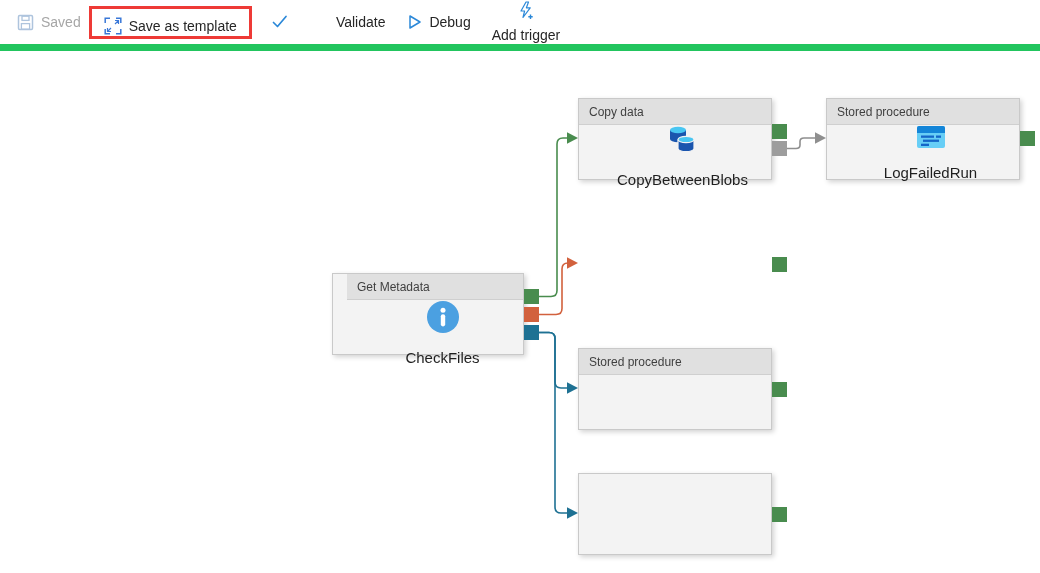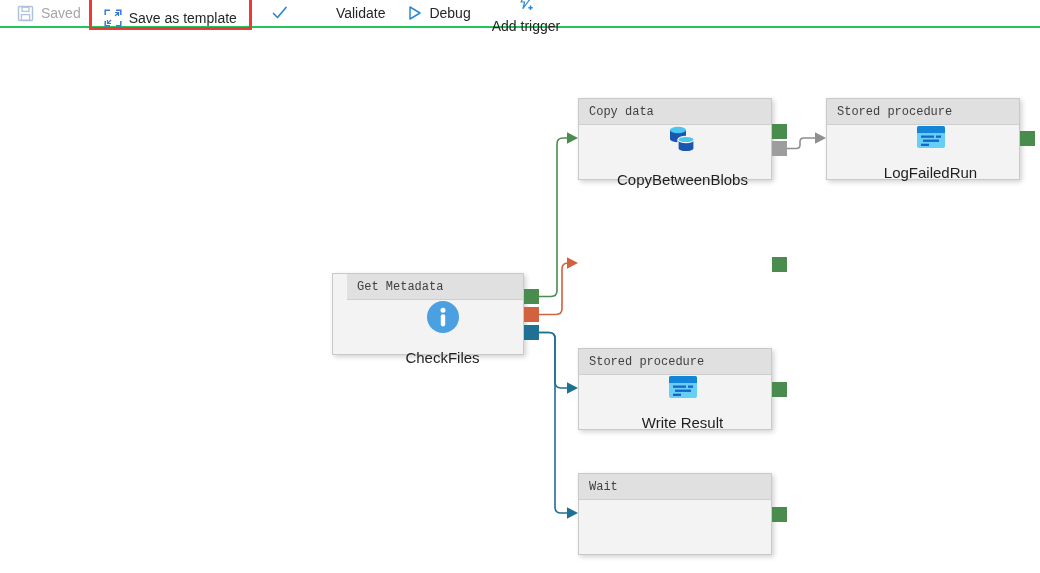--- a/index.html
+++ b/index.html
@@ -5,38 +5,38 @@
   * { margin:0; padding:0; box-sizing:border-box; }
   html,body { width:1040px; height:573px; overflow:hidden; background:#fff;
               font-family:"Liberation Sans", sans-serif; }
   .stage { position:relative; width:1040px; height:573px; background:#fff; }
 
   
   .tabstrip-seg { position:absolute; top:0; height:4px; background:#e9e9e9; }
   .panel-topline { position:absolute; top:2px; left:764px; width:276px; height:1px; background:#d9d9d9; }
 
   
-  .toolbar { position:absolute; top:0; left:0; width:1040px; height:28px; background:#fff;
-             border-bottom:2px solid #22c55e; display:flex; align-items:center; }
+  .toolbar { position:absolute; top:0; left:0; width:1040px; height:51px; background:#fff;
+             border-bottom:7px solid #22c55e; display:flex; align-items:center; }
   .tb-item { display:flex; align-items:center; gap:7px; font-size:14px; color:#262626;
              cursor:pointer; white-space:nowrap; }
   .tb-item.disabled { color:#a6a6a6; cursor:default; }
   .tb-saved { margin-left:17px; }
-  .highlight-box { margin-left:8px; height:33px; display:flex; align-items:flex-end;
-                   padding:0 12px; border:3px solid #ee3a36; }
+  .highlight-box { margin-left:8px; height:33px; display:flex; align-items:flex-start;
+                   padding:8px 12px; border:3px solid #ee3a36; }
   .tb-validate { margin-left:20px;gap:48px; }
   .tb-debug { margin-left:22px; }
   .tb-trigger { margin-left:21px;flex-direction:column; }
   .tb-icon { display:inline-flex; align-items:center; justify-content:center; }
 
   
   .node { position:absolute; width:194px; height:82px; background:#f3f3f3;
           border:1px solid #c9c9c9; box-shadow:2px 2px 5px rgba(0,0,0,.18); z-index:2; }
   .node-header { height:26px; line-height:26px; background:#e0e0e0; border-bottom:1px solid #cfcfcf;
-                 padding-left:10px; font-size:12px; color:#3f3f3f;font-family:Liberation Mono, monospace; }
+                 padding-left:10px; font-size:12px; color:#3f3f3f; }
   .node-body { height:54px; display:flex; align-items:center; padding-left:15px; gap:15px;flex-direction:column; }
   .node-name { font-size:15px; color:#1f1f1f; }
 
   .port { position:absolute; width:15px; height:15px; z-index:3; }
   .connectors { position:absolute; top:0; left:0; width:1040px; height:573px; z-index:1; }
 </style>
 </head>
 <body>
 
 <div class="stage">
@@ -166,34 +166,20 @@
       </span>
       <span class="node-name">LogFailedRun</span>
     </div>
   </div>
   <div class="port" style="left: 1020px; top: 131px; background: rgb(73, 140, 78);"></div>
 
   <div class="port" style="left: 772px; top: 257px; background: rgb(73, 140, 78);"></div>
 
   <div class="node" style="left:578px; top:348px;">
     <div class="node-header">Stored procedure</div>
-    <div class="node-body">
-      <span class="tb-icon">
-        <svg width="30" height="24" viewBox="0 0 30 24">
-          <rect x="1" y="1" width="28" height="22" rx="2" fill="#67cef6"></rect>
-          <path d="M1 8 V3 a2 2 0 0 1 2-2 h24 a2 2 0 0 1 2 2 v5 Z" fill="#1385d8"></path>
-          <rect x="5" y="10.5" width="13" height="2.3" fill="#1566c8"></rect>
-          <rect x="20" y="10.5" width="5" height="2.3" fill="#1566c8"></rect>
-          <rect x="7" y="14.6" width="16" height="2.3" fill="#1566c8"></rect>
-          <rect x="5" y="18.7" width="8" height="2.3" fill="#1566c8"></rect>
-        </svg>
-      </span>
-      <span class="node-name">Write Result</span>
-    </div>
   </div>
   <div class="port" style="left: 772px; top: 382px; background: rgb(73, 140, 78);"></div>
 
   <div class="node" style="left:578px; top:473px;">
-    <div class="node-header">Wait</div>
   </div>
   <div class="port" style="left: 772px; top: 507px; background: rgb(73, 140, 78);"></div>
 
 </div>
 
 </body></html>

